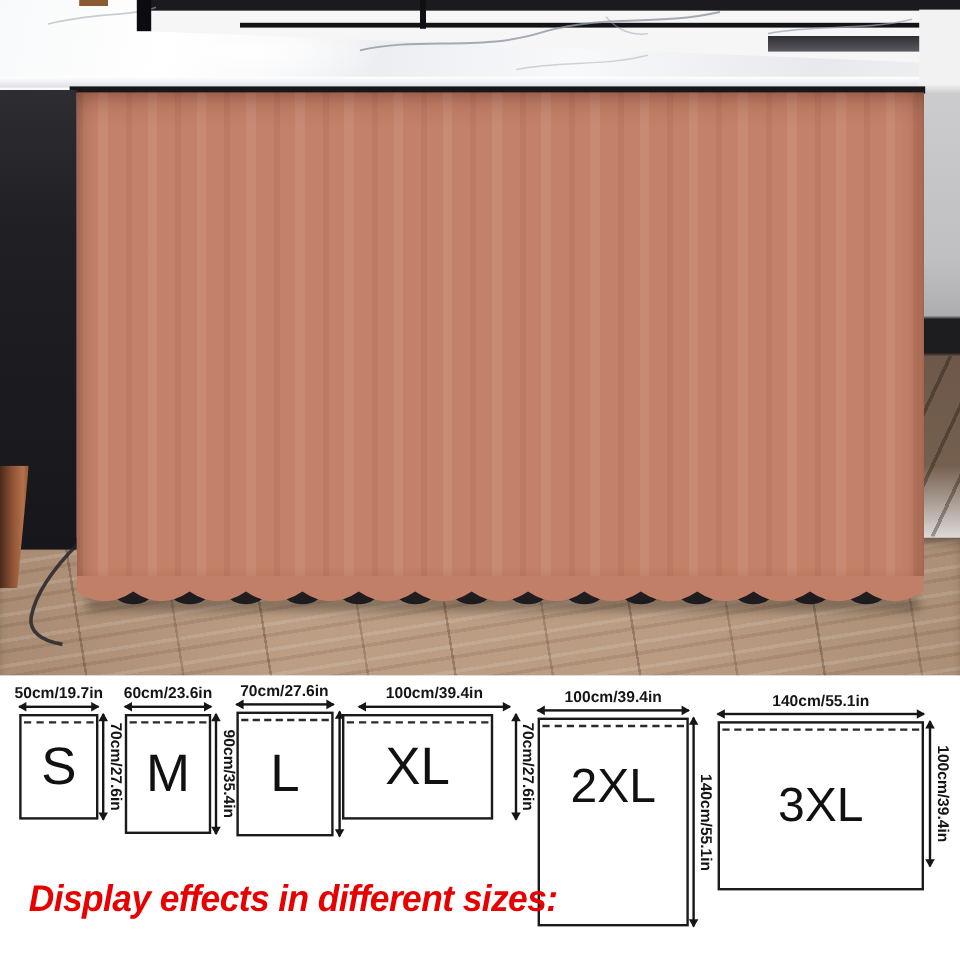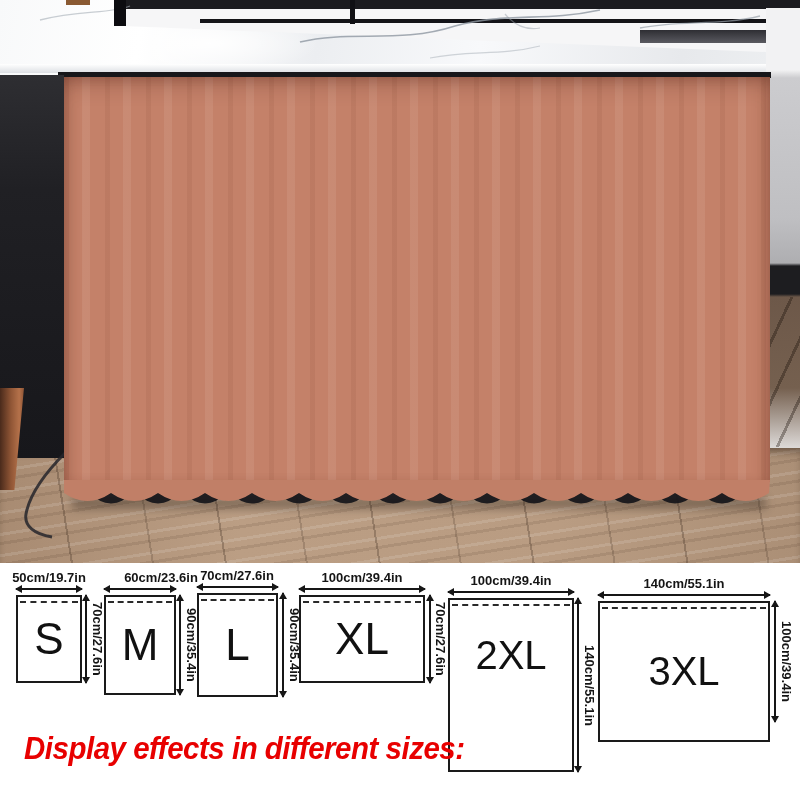--- a/index.html
+++ b/index.html
@@ -73,24 +73,24 @@
   .va{position:absolute;width:2px;background:#161616;z-index:6;}
   .va::before{content:"";position:absolute;top:-1px;left:-3px;width:0;height:0;border-style:solid;
     border-width:0 4px 7px 4px;border-color:transparent transparent #161616 transparent;}
   .va::after{content:"";position:absolute;bottom:-1px;left:-3px;width:0;height:0;border-style:solid;
     border-width:7px 4px 0 4px;border-color:#161616 transparent transparent transparent;}
 
   
   .b0{left:16px;top:595px;width:66px;height:88px;}  .wa0{left:16px;top:588px;width:66px;}  .va0{left:85px;top:595px;height:88px;}
   .wl0{left:-16px;top:571px;} .hl0{left:89px;top:595px;height:88px;}
   .b1{left:104px;top:595px;width:72px;height:100px;} .wa1{left:104px;top:588px;width:72px;} .va1{left:179px;top:595px;height:100px;}
-  .wl1{left:75px;top:571px;padding-left:21px;}  .hl1{left:183px;top:595px;height:100px;}
+  .wl1{left:75px;top:571px;}  .hl1{left:183px;top:595px;height:100px;}
   .b2{left:197px;top:593px;width:81px;height:104px;} .wa2{left:197px;top:586px;width:81px;} .va2{left:282px;top:593px;height:104px;}
   .wl2{left:172px;top:569px;} .hl2{left:286px;top:593px;height:104px;}
-  .b3{left:299px;top:595px;width:126px;height:88px;text-align:center;} .wa3{left:299px;top:588px;width:126px;} .va3{left:429px;top:595px;height:88px;}
+  .b3{left:285px;top:595px;width:126px;height:88px;text-align:center;} .wa3{left:299px;top:588px;width:126px;} .va3{left:429px;top:595px;height:88px;}
   .wl3{left:297px;top:571px;} .hl3{left:432px;top:595px;height:88px;}
   .b4{left:448px;top:598px;width:126px;height:174px;} .wa4{left:448px;top:591px;width:126px;} .va4{left:577px;top:598px;height:174px;}
   .wl4{left:446px;top:574px;} .hl4{left:581px;top:598px;height:174px;}
   .b5{left:598px;top:601px;width:172px;height:141px;} .wa5{left:598px;top:594px;width:172px;} .va5{left:774px;top:601px;height:121px;}
   .wl5{left:619px;top:577px;} .hl5{left:778px;top:601px;height:121px;}
 
   .caption{position:absolute;left:24px;top:731px;font-style:italic;font-weight:bold;font-size:31px;
     color:#e80000;transform:scaleX(.95);transform-origin:left top;letter-spacing:-.5px;z-index:6;white-space:nowrap;}
 </style>
 </head>

